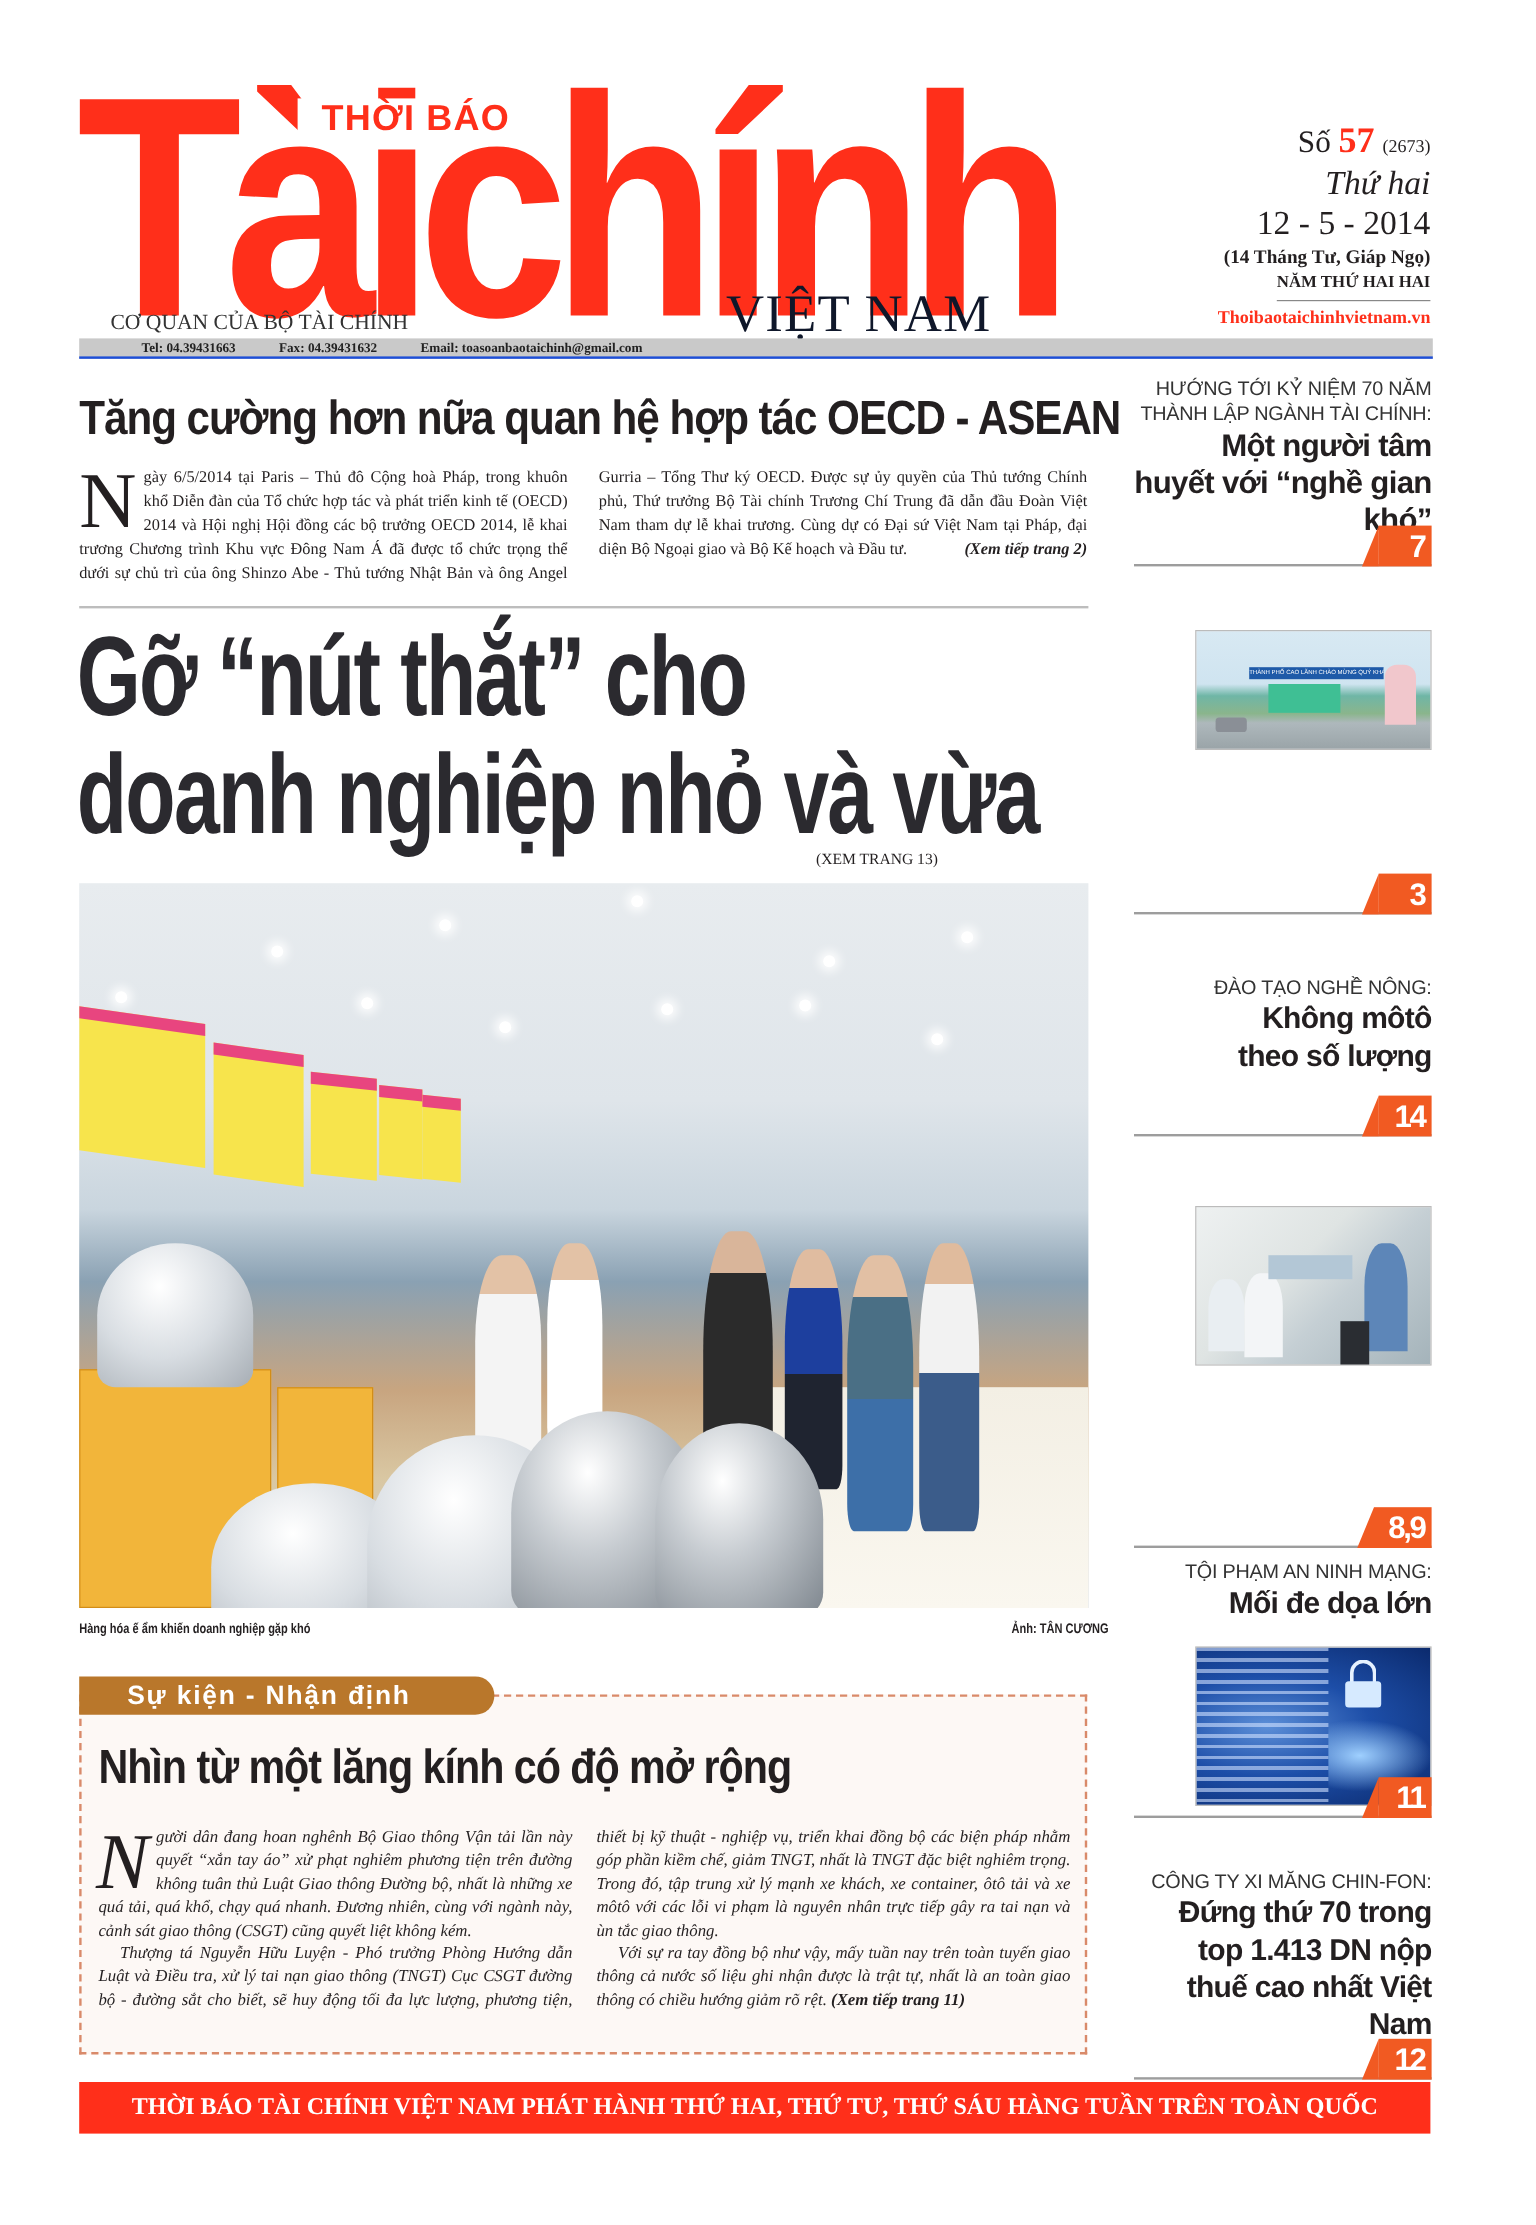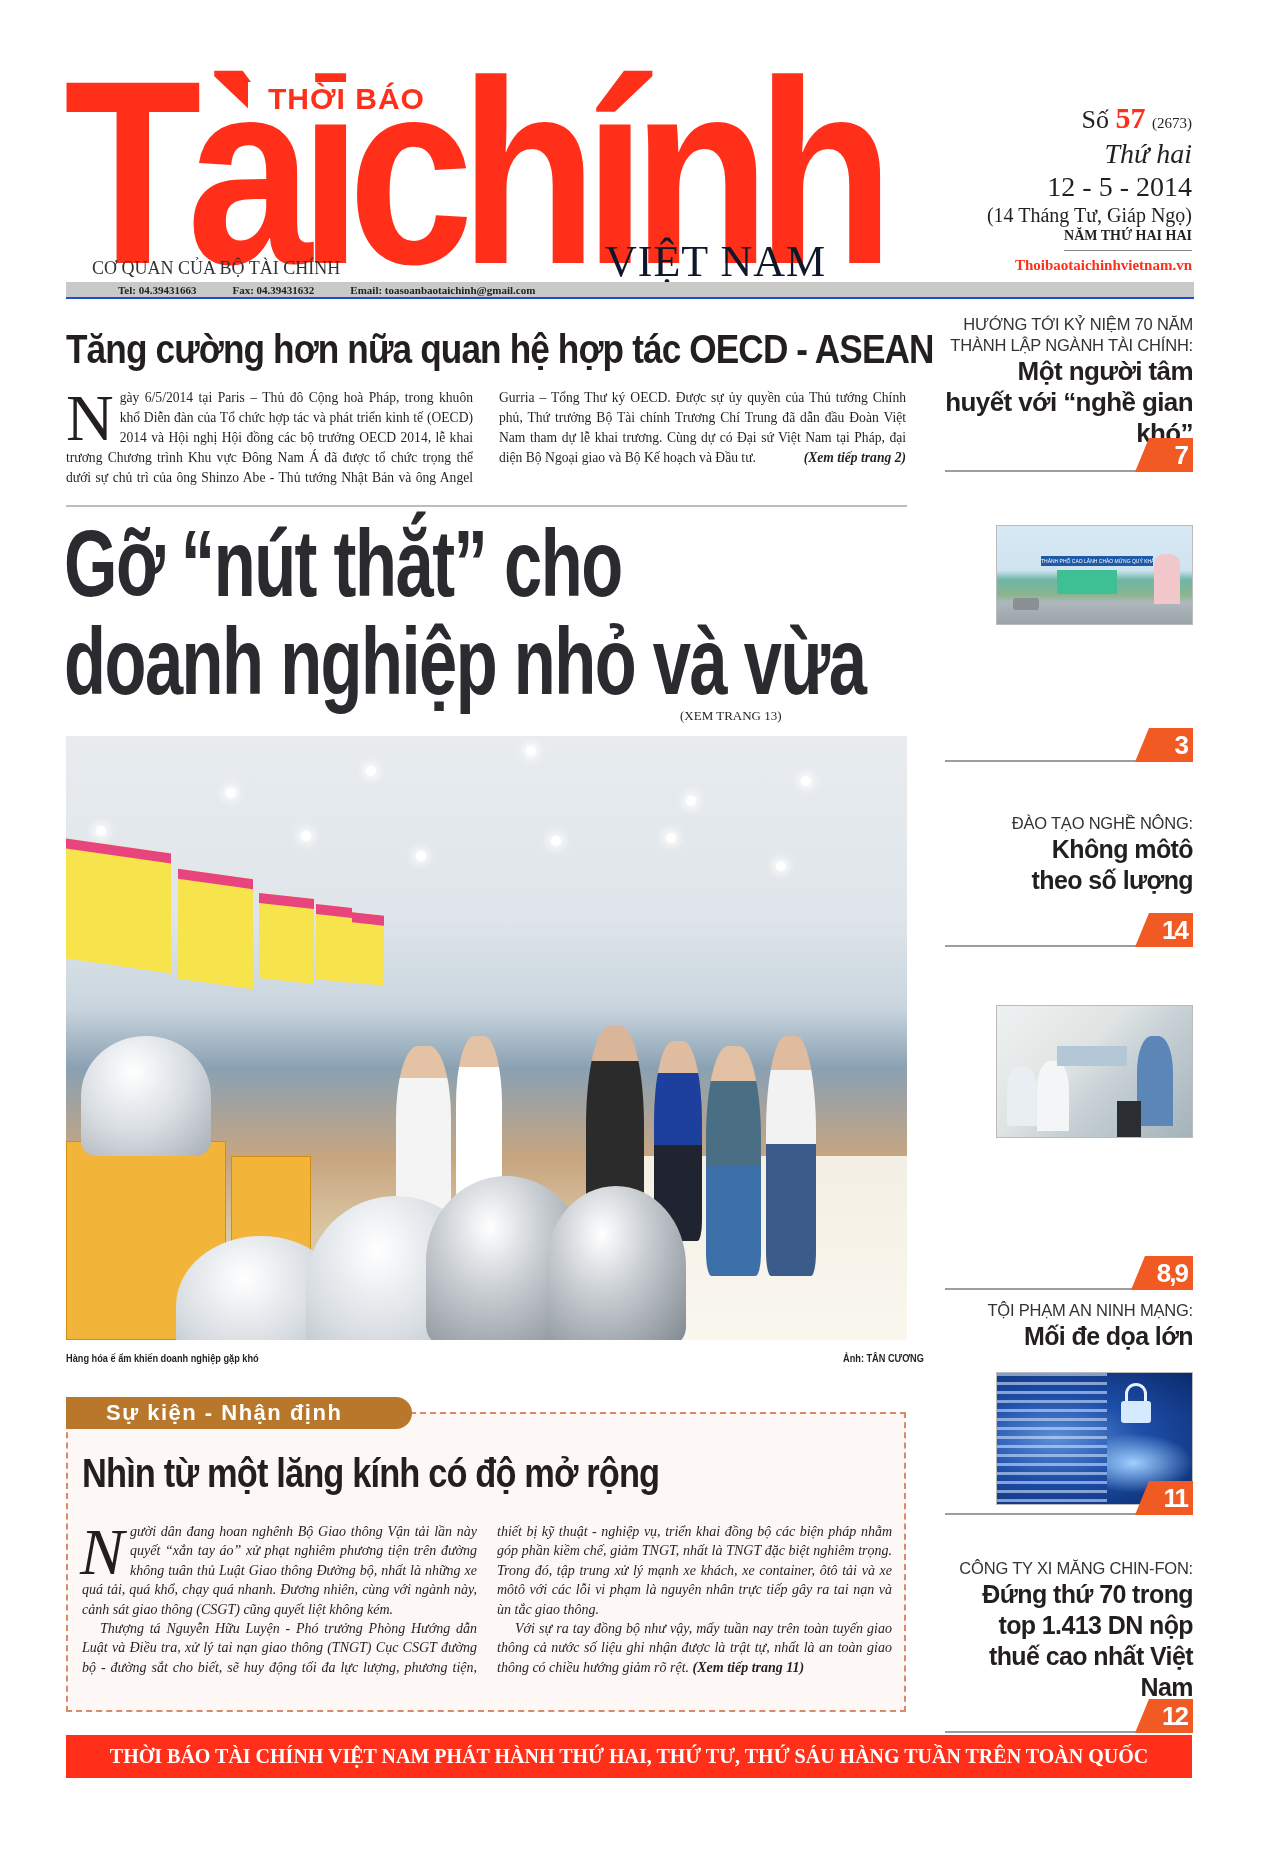--- a/index.html
+++ b/index.html
@@ -34,21 +34,21 @@
     font-family: "Liberation Serif", serif; font-weight: bold; font-size: 11px; color: #222;
   }
   .issue-block {
     right: 88px; top: 103px; text-align: right; font-family: "Liberation Serif", serif; color: #231f20;
   }
   .issue-line { font-size: 26px; line-height: 30px; }
   .issue-line .num { color: #ff2f1a; font-weight: bold; font-size: 30px; }
   .issue-line .small { font-size: 15px; }
   .issue-day { font-size: 28px; font-style: italic; line-height: 32px; }
   .issue-date { font-size: 28px; line-height: 34px; }
-  .issue-lunar { font-size: 20px; line-height: 22px; }
+  .issue-lunar { font-size: 16px; line-height: 22px; font-weight: bold; }
   .issue-year { font-size: 14px; font-weight: bold; line-height: 20px; border-bottom: 1px solid #888; padding-bottom: 4px; display: inline-block; }
   .issue-site { font-size: 15px; font-weight: bold; color: #ff2f1a; line-height: 24px; margin-top: 2px; }
 
   
   .oecd-title {
     left: 66px; top: 322px; width: 850px; font-weight: bold; font-size: 40px; line-height: 54px;
     letter-spacing: -1px; color: #231f20; transform: scaleX(0.88); transform-origin: left top; white-space: nowrap;
   }
   .oecd-body {
     left: 66px; top: 388px; width: 840px; height: 106px; column-count: 2; column-gap: 26px;

